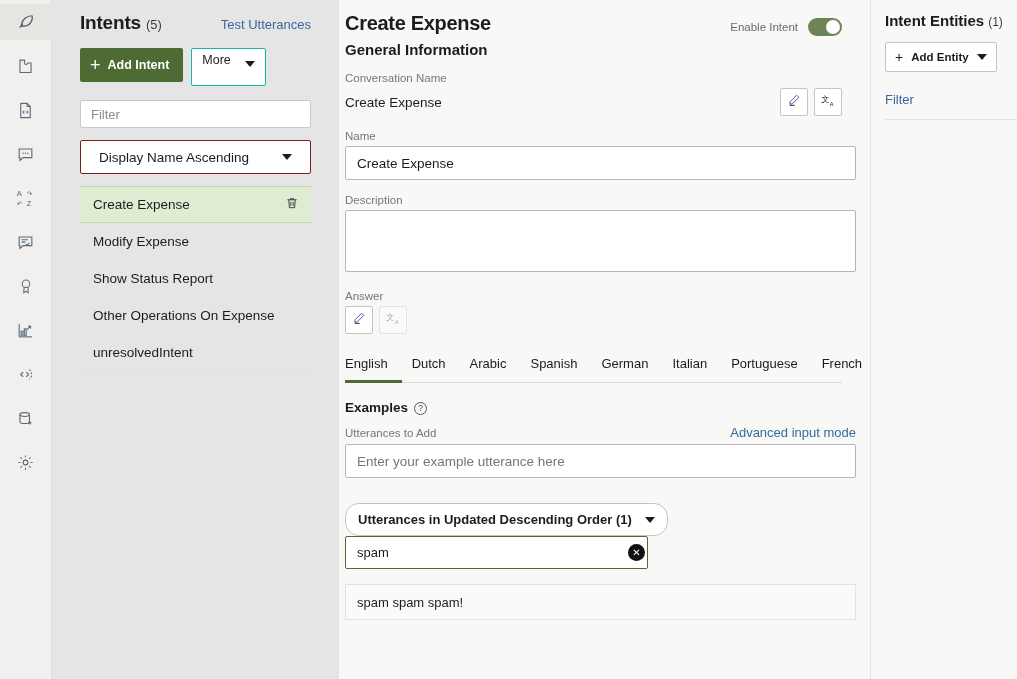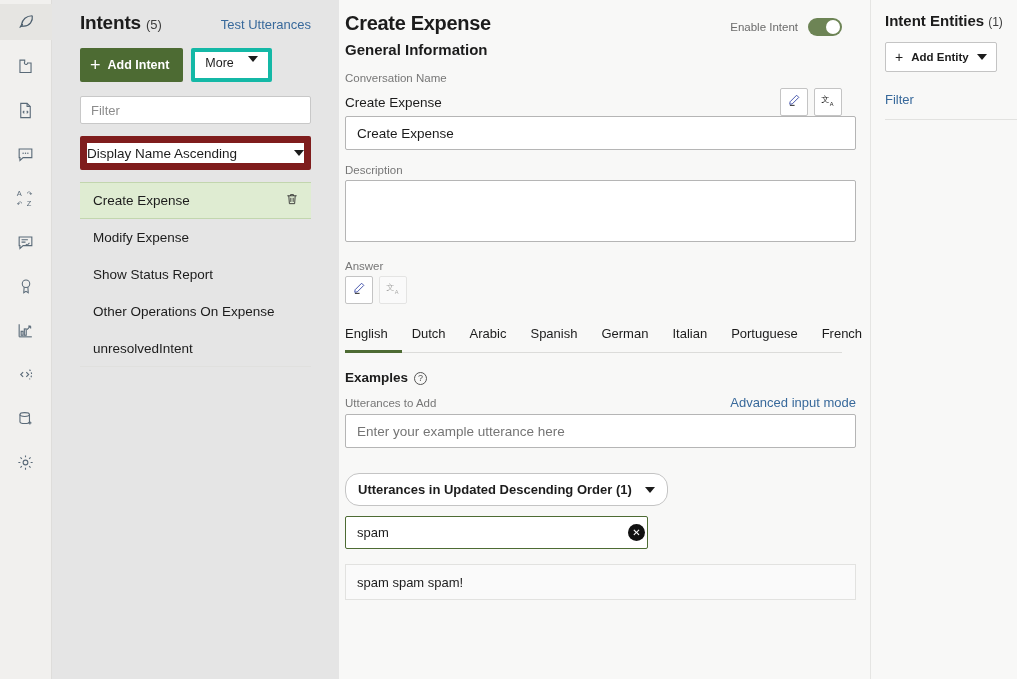--- a/index.html
+++ b/index.html
@@ -51,24 +51,24 @@
     border: none; border-radius: 2px;
     height: 34px; padding: 0 14px 0 10px;
     font-size: 12.5px; font-weight: bold;
     display: flex; align-items: center; gap: 7px;
     cursor: pointer;
     font-family: "Liberation Sans", sans-serif;
   }
   .btn-primary .plus { font-size: 18px; font-weight: 400; line-height: 1; }
   .btn-secondary {
     background: #fff; color: #1c1c1c;
-    border: 4px solid #14b8a6; border-radius: 2px;
-    height: 34px; padding: 4px 10px;
+    border: 1px solid #14b8a6; border-radius: 2px;
+    height: 34px; padding: 18px 10px;
     font-size: 12.5px;
-    display: flex; align-items: flex-start; gap: 14px;
+    display: flex; align-items: flex-end; gap: 14px;
     cursor: pointer;
     font-family: "Liberation Sans", sans-serif;
   }
   .caret {
     width: 0; height: 0;
     border-left: 5px solid transparent;
     border-right: 5px solid transparent;
     border-top: 6px solid #1c1c1c;
   }
   .field {
@@ -77,23 +77,23 @@
     background: #fff;
     padding: 0 10px;
     font-size: 13px;
     font-family: "Liberation Sans", sans-serif;
     color: #1c1c1c;
     outline: none;
   }
   .field::placeholder { color: #8c8c8c; }
   .select {
     width: 100%; height: 34px;
-    border: 7px solid #7f1d1d; border-radius: 2px;
+    border: 1px solid #7f1d1d; border-radius: 2px;
     background: #fff;
-    padding: 0 0;
+    padding: 0 18px;
     display: flex; align-items: center; justify-content: space-between;
     font-size: 13.5px; cursor: pointer;
     margin-top: 12px; margin-bottom: 12px;
   }
 
   .intent-list { border-top: 1px solid #e0e0de; }
   .intent-row {
     height: 37px;
     display: flex; align-items: center; justify-content: space-between;
     padding: 0 12px 0 13px;
@@ -202,21 +202,21 @@
   .utt-sort {
     display: inline-flex; align-items: center; gap: 13px;
     height: 33px; padding: 0 12px;
     border: 1px solid #c4c4c4; border-radius: 14px;
     background: #fff;
     font-size: 13px; font-weight: bold;
     cursor: pointer;
     margin-top: 25px;
   }
   .search-wrap {
-    position: relative; width: 309px; margin-top: 10px;
+    position: relative; width: 309px; margin-top: 0;
   }
   .search-input {
     width: 303px; height: 33px;
     border: 1px solid #4d6b33; border-radius: 2px;
     background: #fff; padding: 0 34px 0 11px;
     font-size: 13px;
     font-family: "Liberation Sans", sans-serif;
     outline: none; color: #1c1c1c;
   }
   .clear-btn {
@@ -451,20 +451,21 @@
           <span>
             <svg width="15" height="15" viewBox="0 0 24 24">
               <text x="0.5" y="14" font-size="13" fill="#1c1c1c" font-family="DejaVu Sans">文</text>
               <text x="14" y="20" font-size="9" fill="#1c1c1c" font-family="Liberation Sans">A</text>
             </svg>
           </span>
         </span>
       </span>
     </div>
 
+    <div class="lbl">Name</div>
     <input class="text-input" value="Create Expense" style="">
 
     <div class="lbl">Description</div>
     <textarea class="textarea" style=""></textarea>
 
     <div class="lbl">Answer</div>
     <div class="answer-row">
       <span class="icon-btn-group">
         <span class="icon-btn">
           <span>

